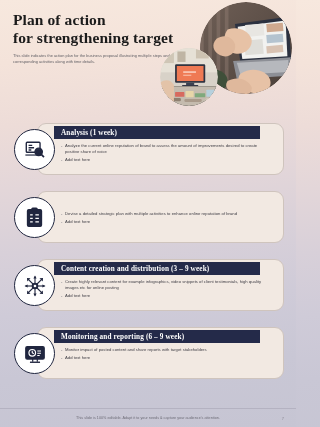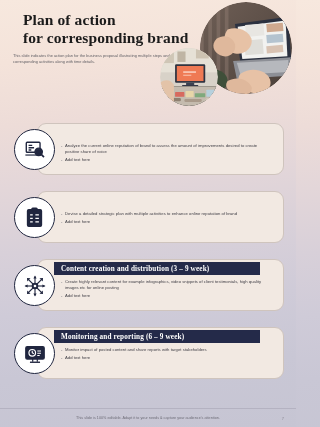--- a/index.html
+++ b/index.html
@@ -32,21 +32,20 @@
   }
 
   .title {
     font-family: "Liberation Serif", serif;
     font-weight: bold;
     font-size: 15.5px;
     line-height: 17.5px;
     color: #1b1b1b;
     letter-spacing: 0.1px;
     width: 180px;
-    margin-left: 10px;
   }
   .title .ln { display: block; white-space: nowrap; }
 
   .subtitle {
     margin-top: 7px;
     width: 158px;
     font-size: 3.9px;
     line-height: 5.6px;
     color: #5e5d63;
     letter-spacing: 0.02px;
@@ -190,21 +189,21 @@
     color: #8b8a95;
   }
 </style>
 </head>
 <body>
 
 <div class="header">
 
   <div class="title">
     <span class="ln">Plan of  action</span>
-    <span class="ln">for corresponding  brand</span>
+    <span class="ln">for strengthening  target</span>
   </div>
 
   <div class="subtitle">This slide indicates the action plan for the business proposal illustrating multiple steps and corresponding activities along with time details.</div>
 
   <div class="photo photo-large">
     <svg viewBox="0 0 100 100" preserveAspectRatio="xMidYMid slice">
       <defs>
         <clipPath id="cl">
             <circle cx="50" cy="50" r="50"></circle>
           </clipPath>
@@ -276,20 +275,23 @@
         <path d="M0 60 C10 52 20 56 24 64 L24 100 L0 100 Z" fill="#e3c3a8"></path>
       </g>
     </svg>
   </div>
 </div>
 
 <div class="cards">
 
   <div class="card">
     <div class="card-shell"></div>
+    <div class="card-head">
+      <span class="card-head-text">Analysis (1 week)</span>
+    </div>
     <div class="card-body">
       <div class="bullet">
         <span class="bullet-dash">-</span>
         <span class="bullet-text">Analyze the current online reputation of brand to assess the amount of improvements  desired to create positive share of voice</span>
       </div>
       <div class="bullet">
         <span class="bullet-dash">-</span>
         <span class="bullet-text">Add text here</span>
       </div>
     </div>

